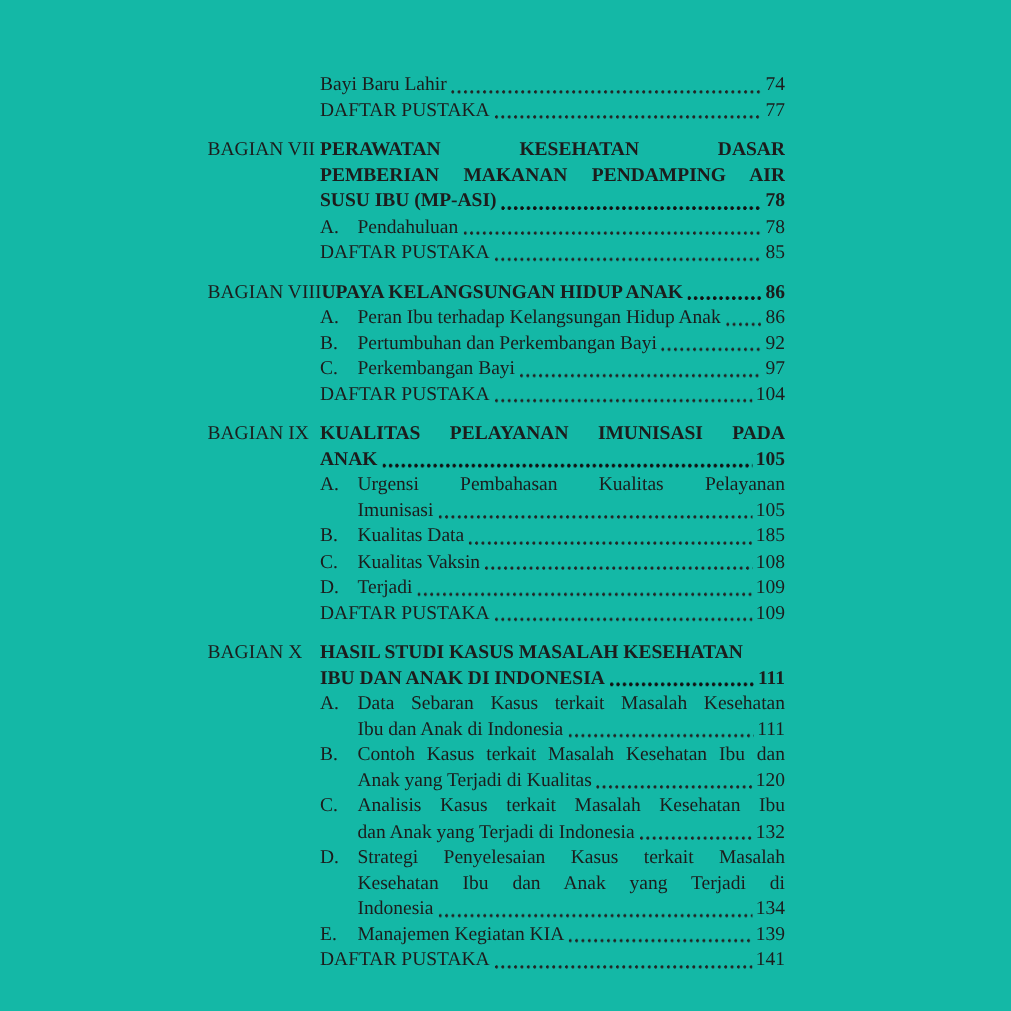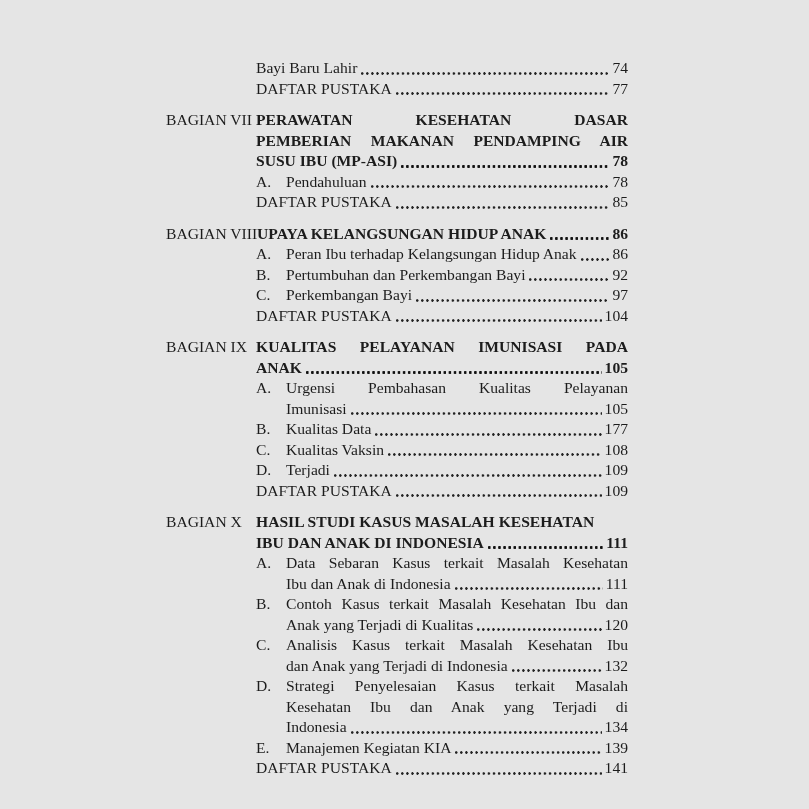--- a/index.html
+++ b/index.html
@@ -1,19 +1,19 @@
 <!DOCTYPE html>
 <html><head>
 <meta charset="utf-8">
 <style>
   html, body { margin: 0; padding: 0; background: #ffffff; }
   .page {
     position: relative;
     width: 809px; height: 809px;
-    background: #e5e5e5;
+    background: #14b8a6;
     overflow: hidden;
     font-family: "Liberation Serif", "DejaVu Serif", serif;
     font-size: 15.6px;
     color: #1c1c1c;
   }
   .toc {
     position: absolute;
     left: 166px; top: 58px;
     width: 462px; 
   }
@@ -159,21 +159,21 @@
         <span class="col-letter"></span>
         <span class="text">Imunisasi</span>
         <span class="leader"></span>
         <span class="page-num">105</span>
       </div>
       <div class="row">
         <span class="col-label"></span>
         <span class="col-letter">B.</span>
         <span class="text">Kualitas Data</span>
         <span class="leader"></span>
-        <span class="page-num">177</span>
+        <span class="page-num">185</span>
       </div>
       <div class="row">
         <span class="col-label"></span>
         <span class="col-letter">C.</span>
         <span class="text">Kualitas Vaksin</span>
         <span class="leader"></span>
         <span class="page-num">108</span>
       </div>
       <div class="row">
         <span class="col-label"></span>

